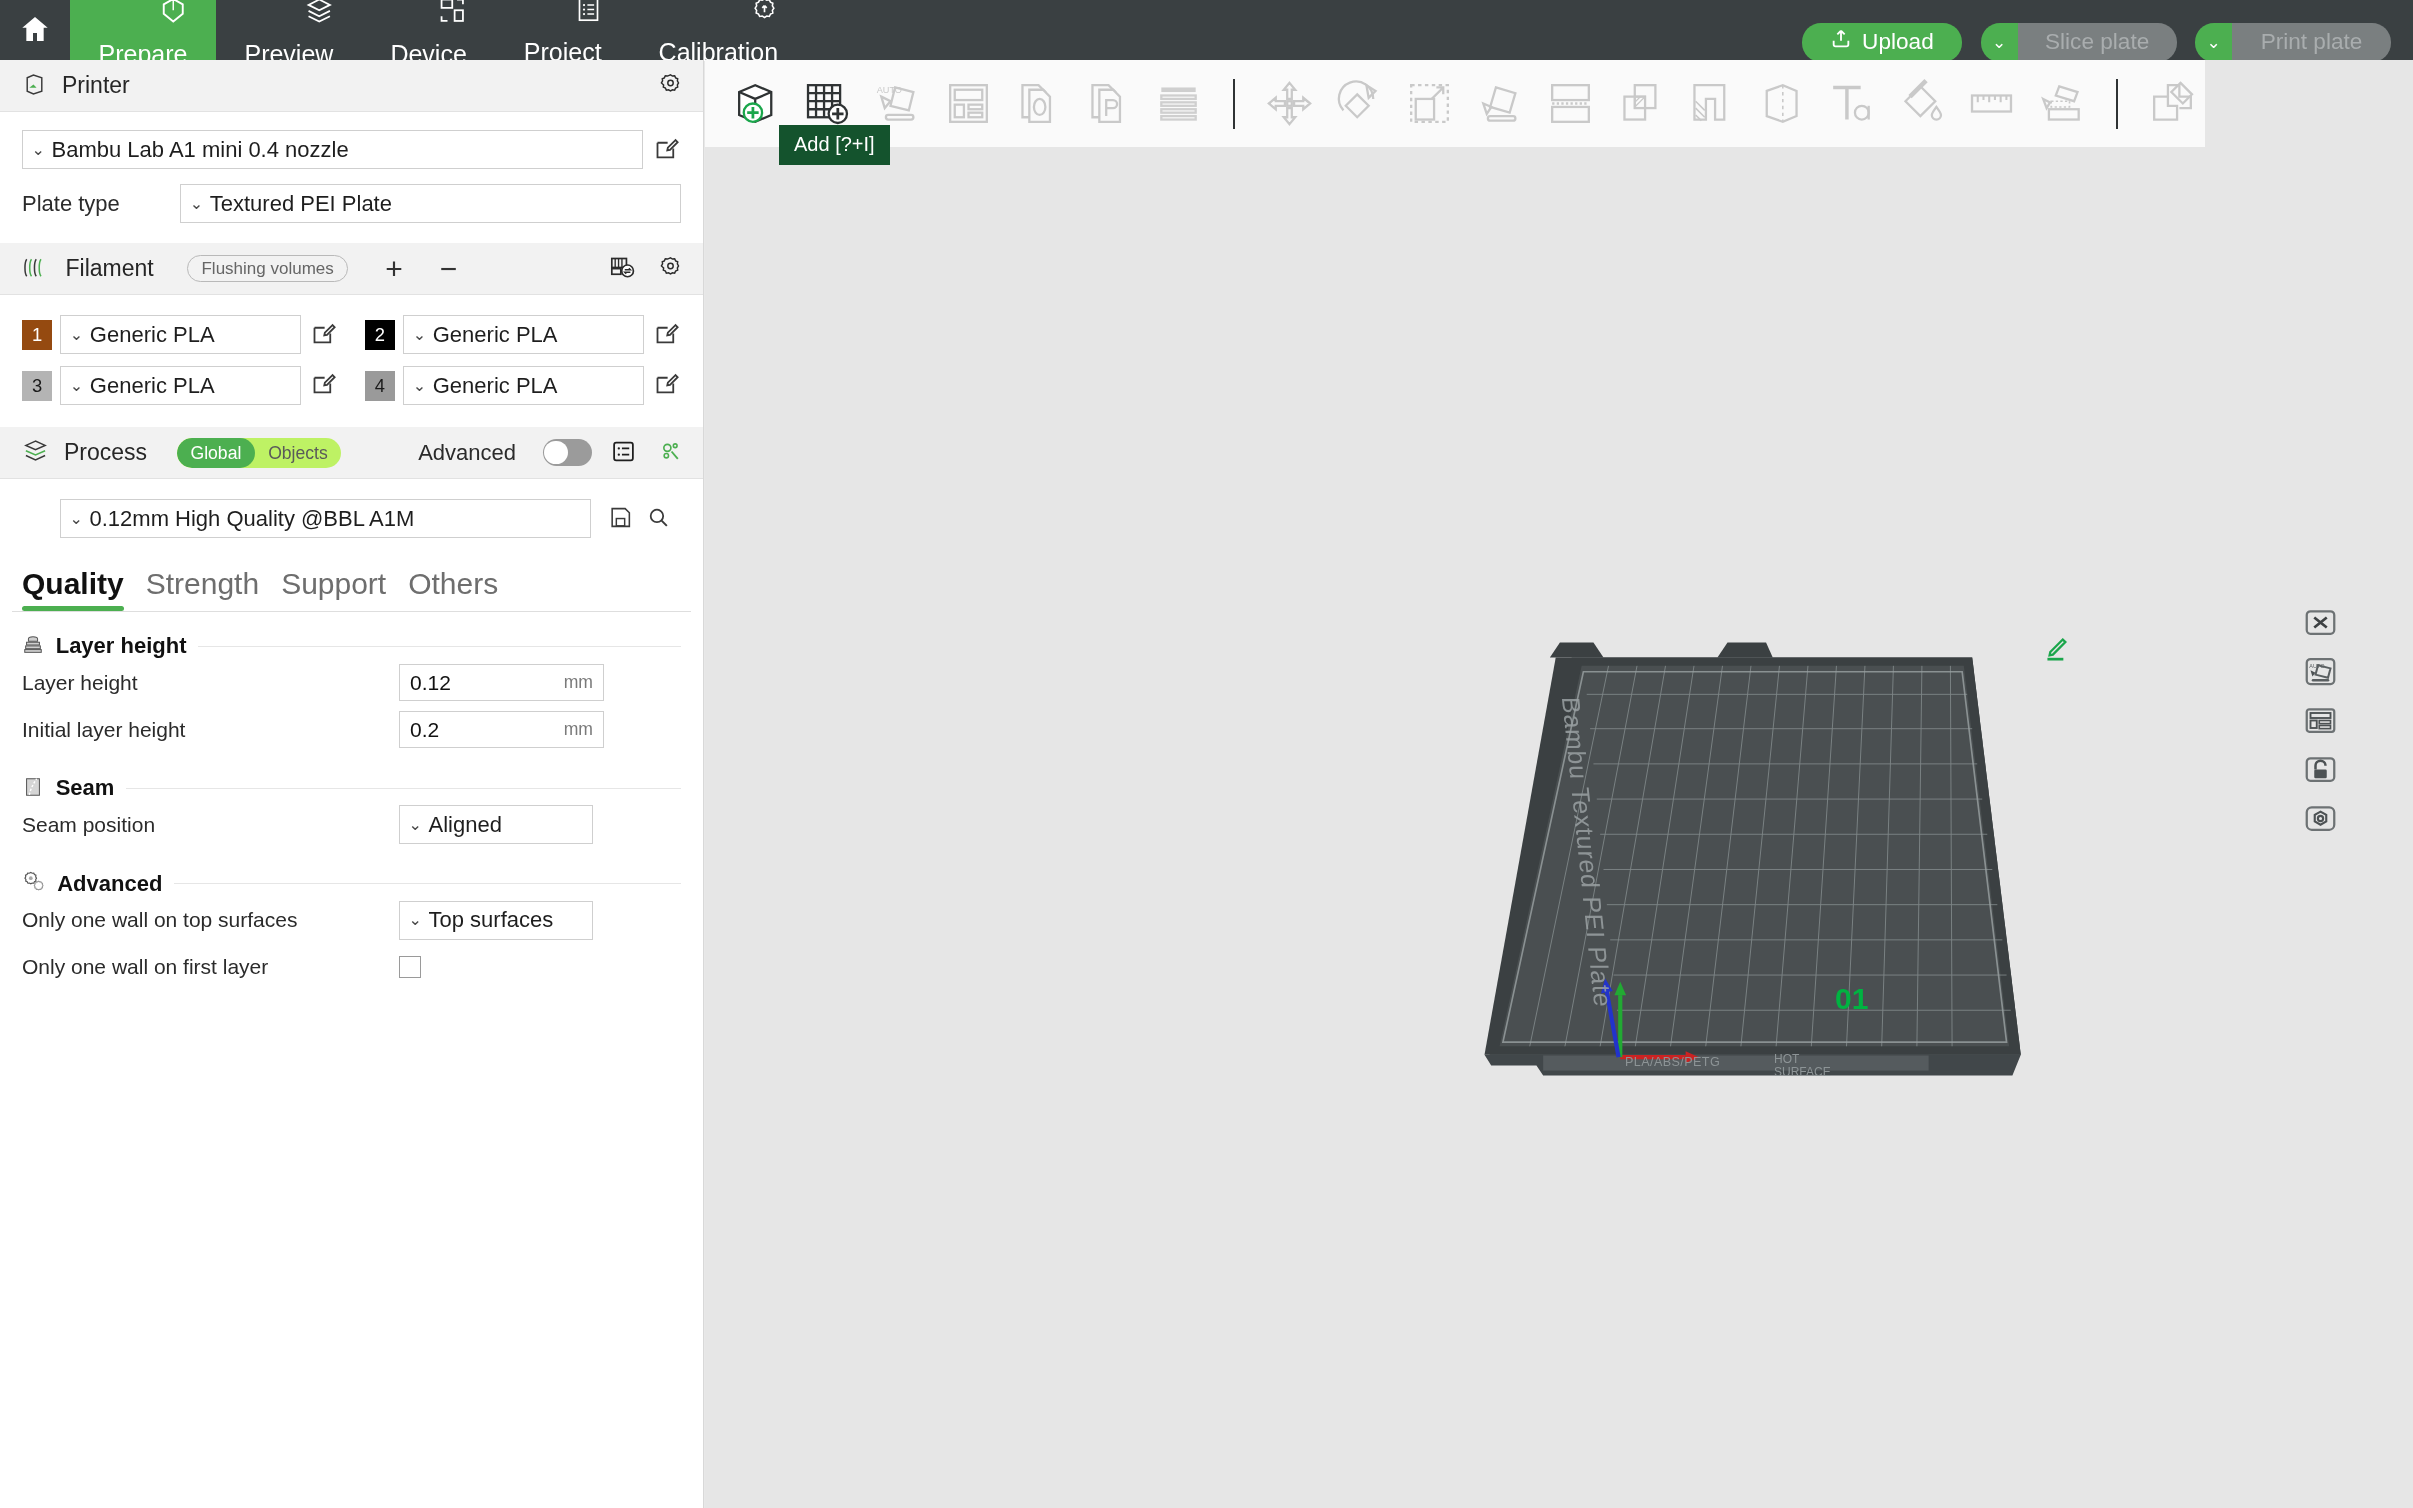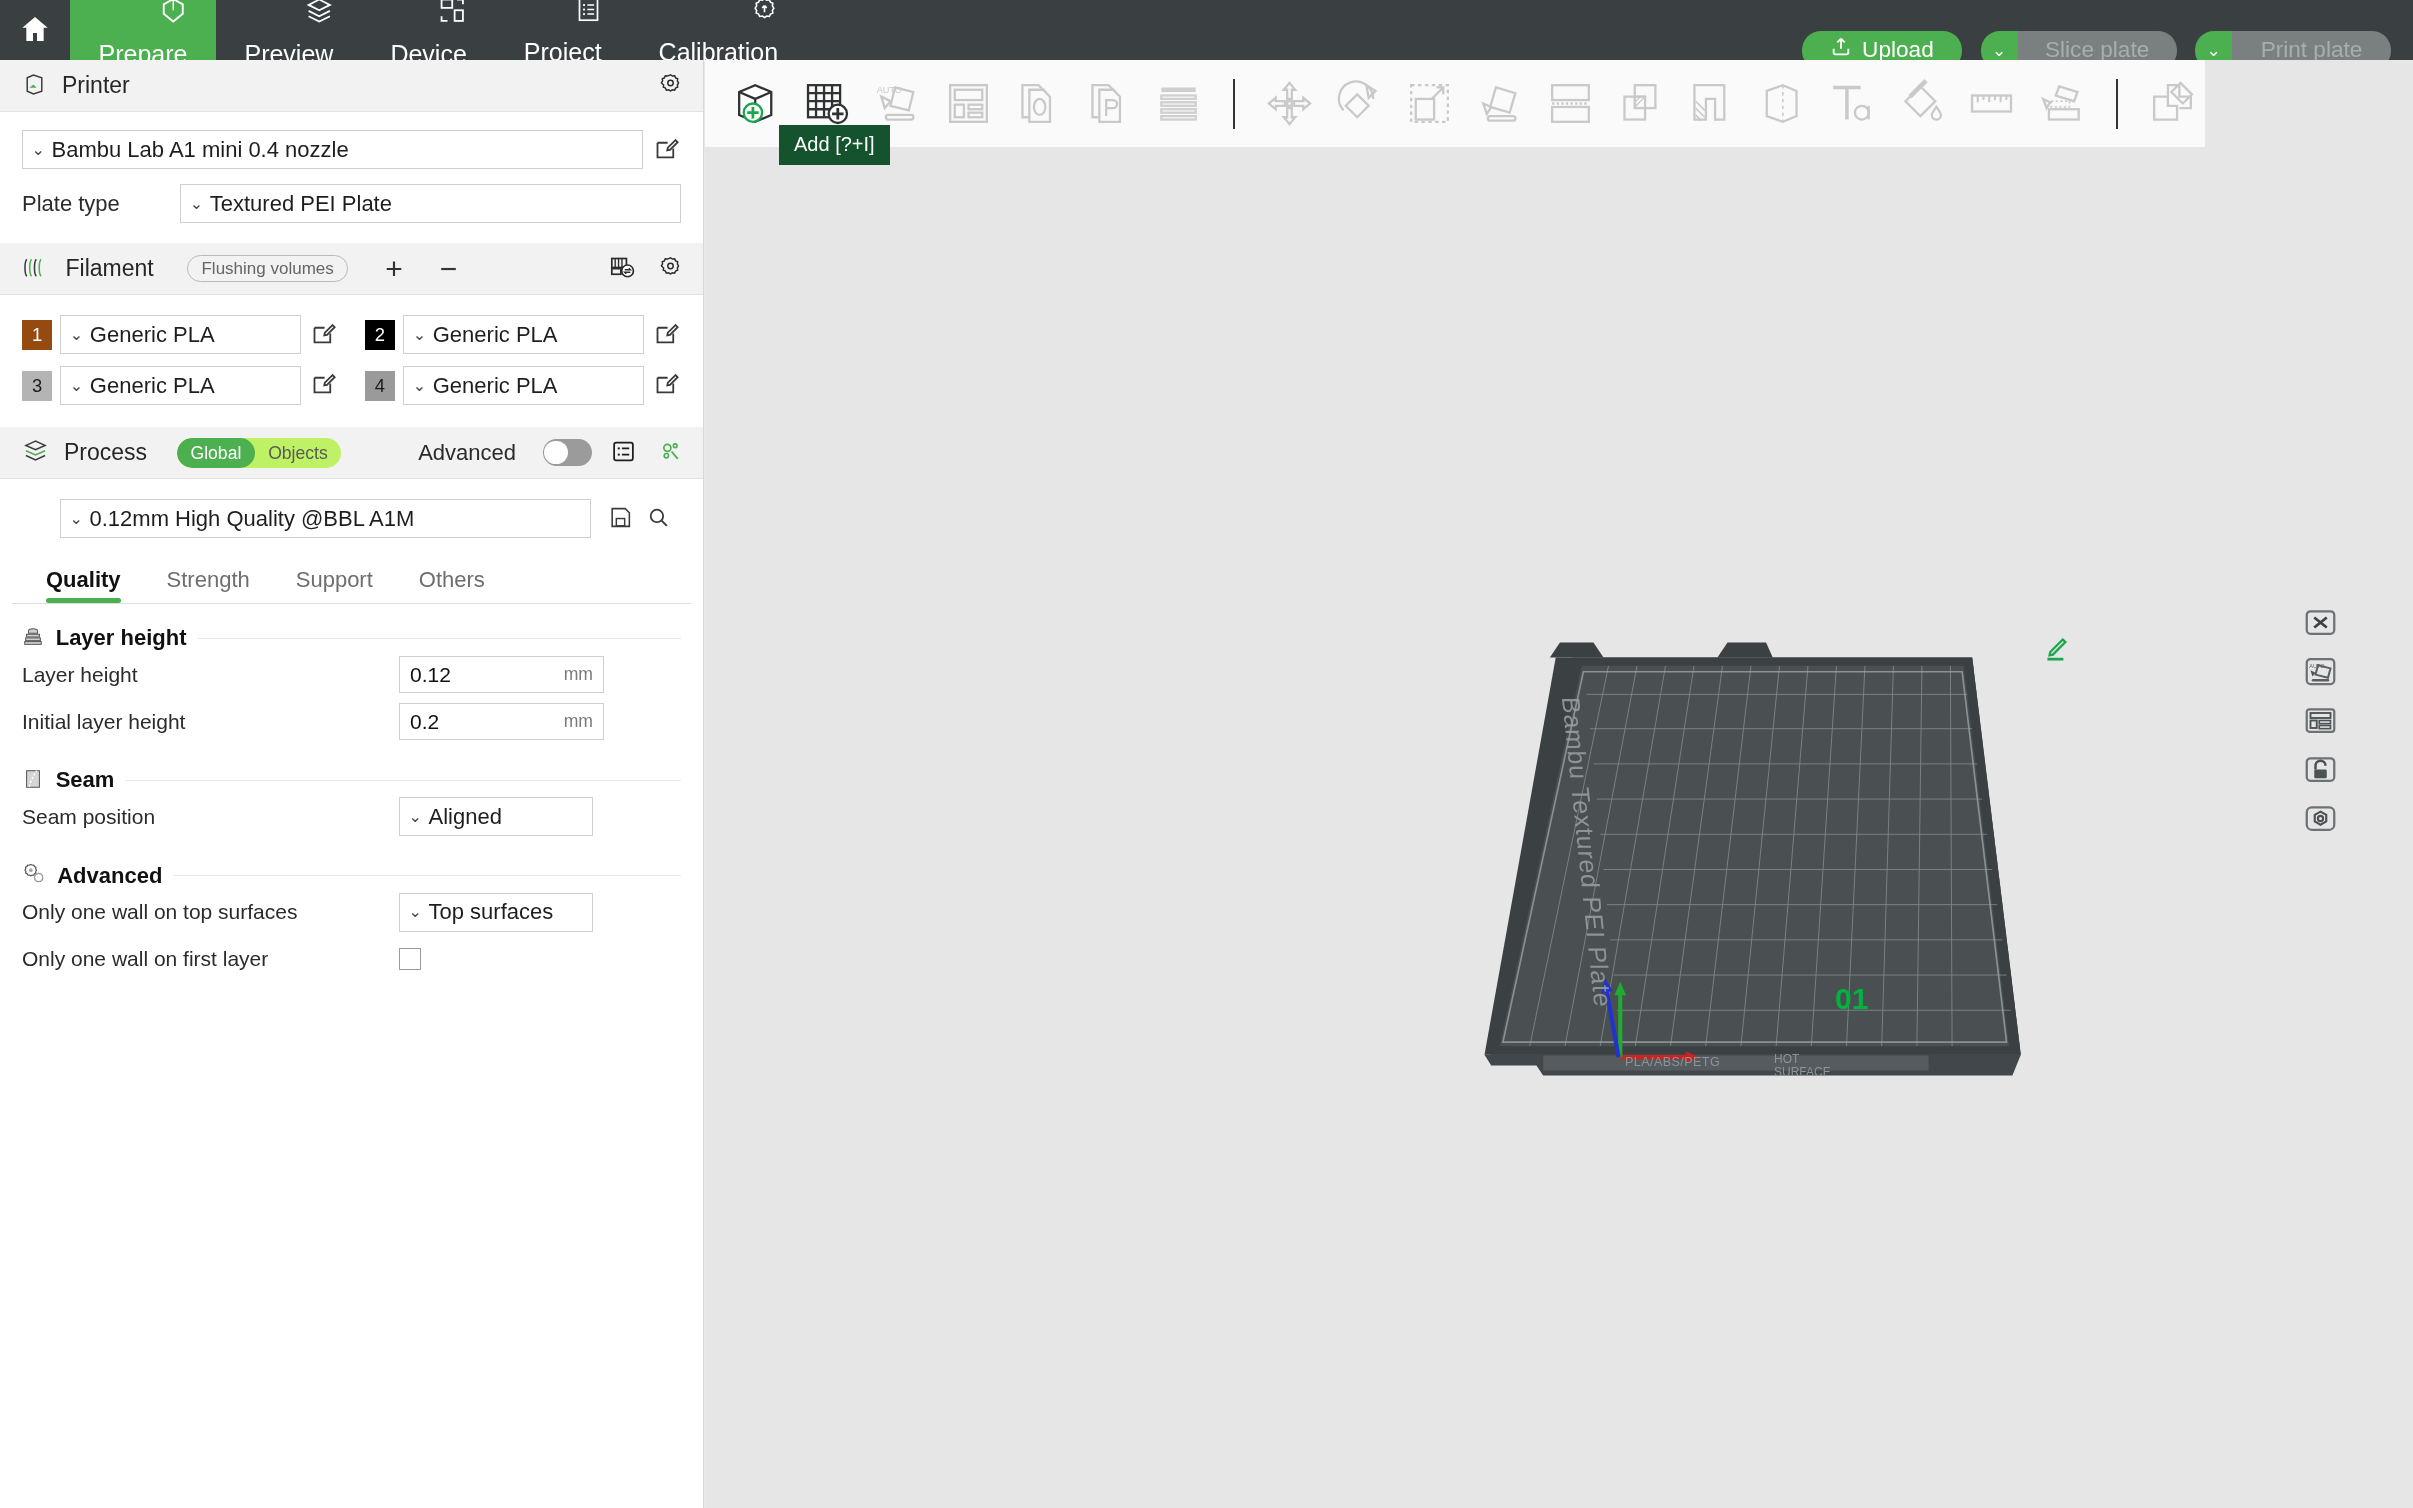--- a/index.html
+++ b/index.html
@@ -26,21 +26,21 @@
     display: flex; align-items: flex-end; gap: 15px;
     padding: 0 28.5px;
     color: #ffffff;
     font-size: 25px;
     flex-direction: column;
   }
   .nav-tab.active { background: #4caf50; }
   .nav-icon { display: flex; align-items: center; justify-content: center; }
 
   .topbar-right {
-    position: absolute; right: 22px; top: 12px; height: 76px;
+    position: absolute; right: 22px; top: 4px; height: 76px;
     display: flex; align-items: center; gap: 18.4px;
   }
   .upload-btn {
     height: 39px; border-radius: 19px;
     background: #4caf50; color: #fff;
     display: flex; align-items: center; gap: 10px;
     padding: 0 28.5px; font-size: 22.6px;
   }
   .split-btn { display: flex; height: 39px; }
   .split-arrow {
@@ -110,23 +110,22 @@
     width: 23.5px; height: 23.5px; border-radius: 50%; background: #fff;
   }
 
   .fil-num {
     width: 30px; height: 30px; color: #fff;
     font-size: 18.4px; display: flex; align-items: center; justify-content: center;
   }
 
   .tabs { display: flex; gap: 0; padding-left: 22px; }
   .tab {
-    font-size: 22px; color: #6e6e6e; padding: 0 22px 10px 0;
+    font-size: 30px; color: #6e6e6e; padding: 0 22px 10px 0;
     position: relative;
-    margin-left: 24px;
   }
   .tab.sel { color: #111; font-weight: bold; }
   .tab.sel::after {
     content: ''; position: absolute; left: 0; right: 22px; bottom: 0;
     height: 4.2px; background: #4caf50; border-radius: 2.5px;
   }
   .tabs-rule { height: 0.8px; background: #dedede; margin: 0 11.7px; }
 
   .grp-head {
     display: flex; align-items: center; gap: 11.7px;

